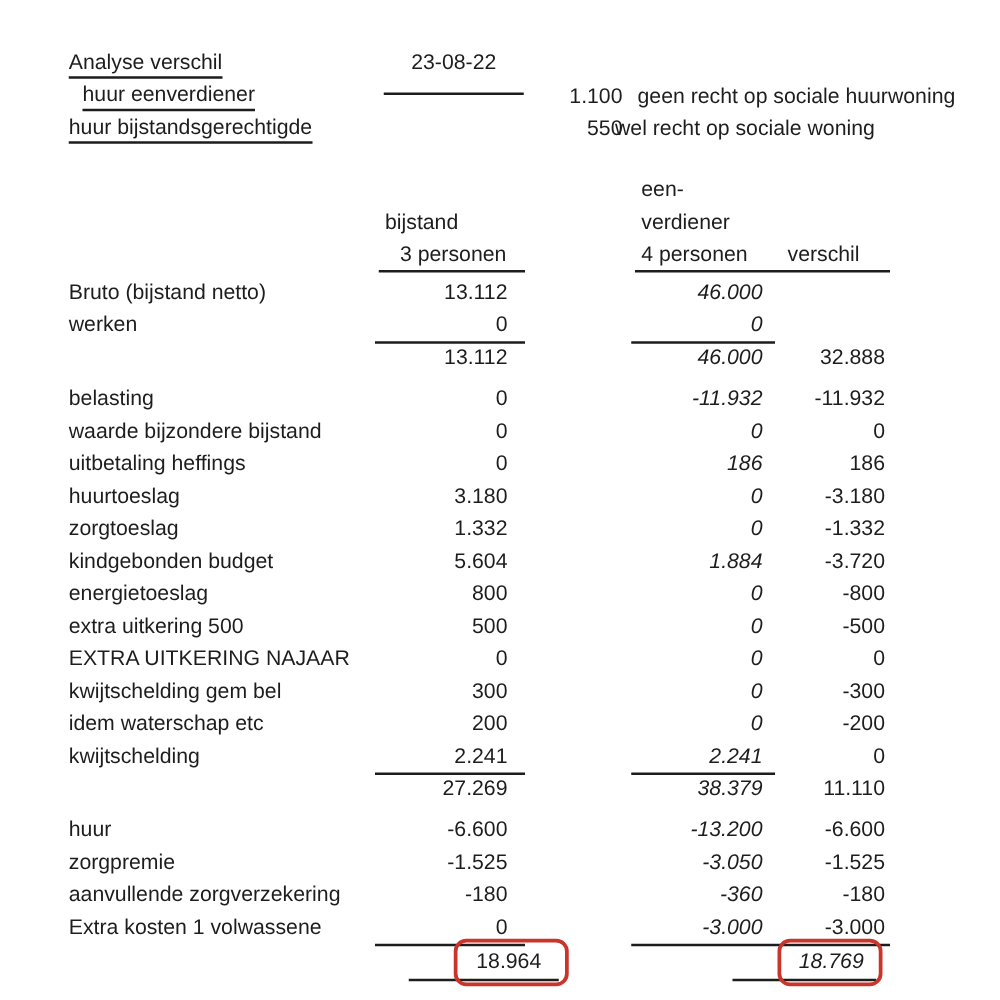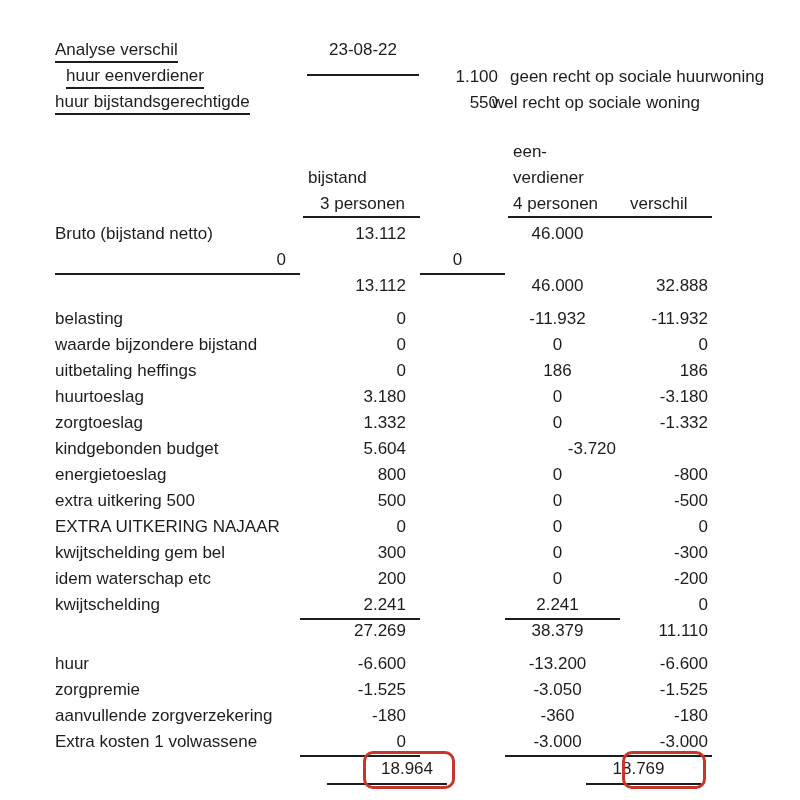--- a/index.html
+++ b/index.html
@@ -45,21 +45,21 @@
   .table { position: absolute; left: 55px; top: 221px; width: 657px; }
   .grid-row {
     display: grid;
     grid-template-columns: 245px 120px 85px 115px 92px;
     height: 26px; line-height: 26px;
   }
   .grid-spacer { height: 7px; }
   .cell-label { text-align: left; }
   .cell-n1 { text-align: right; padding-right: 14px; }
   .cell-gap {}
-  .cell-n2 { text-align: center; padding-right: 10px; }
+  .cell-n2 { text-align: right; padding-right: 10px; font-style: italic; }
   .cell-n3 { text-align: right; padding-right: 4px; }
 
   .rule2 .cell-n1, .rule2 .cell-n2 { border-bottom: 2px solid var(--ink); }
   .rule3 .cell-n1, .rule3 .cell-n2, .rule3 .cell-n3 { border-bottom: 2px solid var(--ink); }
   .total .cell-n1, .total .cell-n2, .total .cell-n3 { border-bottom: 2px solid var(--ink); }
   .total { height: 28px; line-height: 28px; gap: 27px; }
 
   .total .cell-n1, .total .cell-n2 { position: relative; }
   .box1::after {
     content: ""; position: absolute; right: -8px; top: -4px;
@@ -105,20 +105,21 @@
 
   <div class="table">
       <div class="grid-row plain">
         <div class="cell-label">Bruto (bijstand netto)</div>
         <div class="cell-n1">13.112</div>
         <div class="cell-gap"></div>
         <div class="cell-n2">46.000</div>
         <div class="cell-n3"></div>
       </div>
       <div class="grid-row rule2">
+        <div class="cell-label">werken</div>
         <div class="cell-n1">0</div>
         <div class="cell-gap"></div>
         <div class="cell-n2">0</div>
         <div class="cell-n3"></div>
       </div>
       <div class="grid-row plain">
         <div class="cell-label"></div>
         <div class="cell-n1">13.112</div>
         <div class="cell-gap"></div>
         <div class="cell-n2">46.000</div>
@@ -157,20 +158,21 @@
         <div class="cell-label">zorgtoeslag</div>
         <div class="cell-n1">1.332</div>
         <div class="cell-gap"></div>
         <div class="cell-n2">0</div>
         <div class="cell-n3">-1.332</div>
       </div>
       <div class="grid-row plain">
         <div class="cell-label">kindgebonden budget</div>
         <div class="cell-n1">5.604</div>
         <div class="cell-gap"></div>
+        <div class="cell-n2">1.884</div>
         <div class="cell-n3">-3.720</div>
       </div>
       <div class="grid-row plain">
         <div class="cell-label">energietoeslag</div>
         <div class="cell-n1">800</div>
         <div class="cell-gap"></div>
         <div class="cell-n2">0</div>
         <div class="cell-n3">-800</div>
       </div>
       <div class="grid-row plain">

